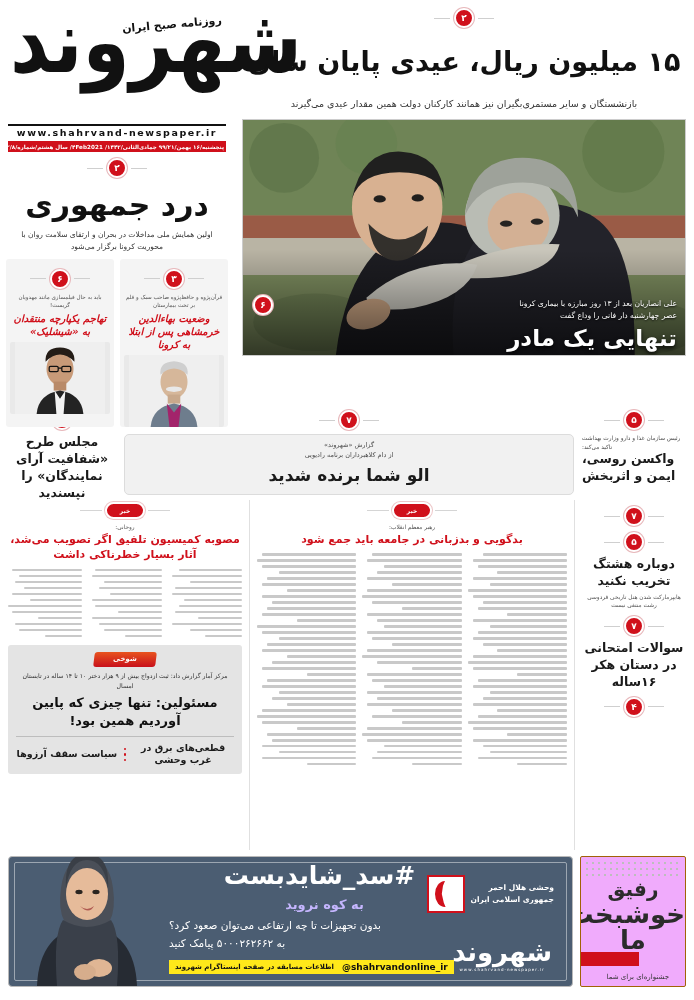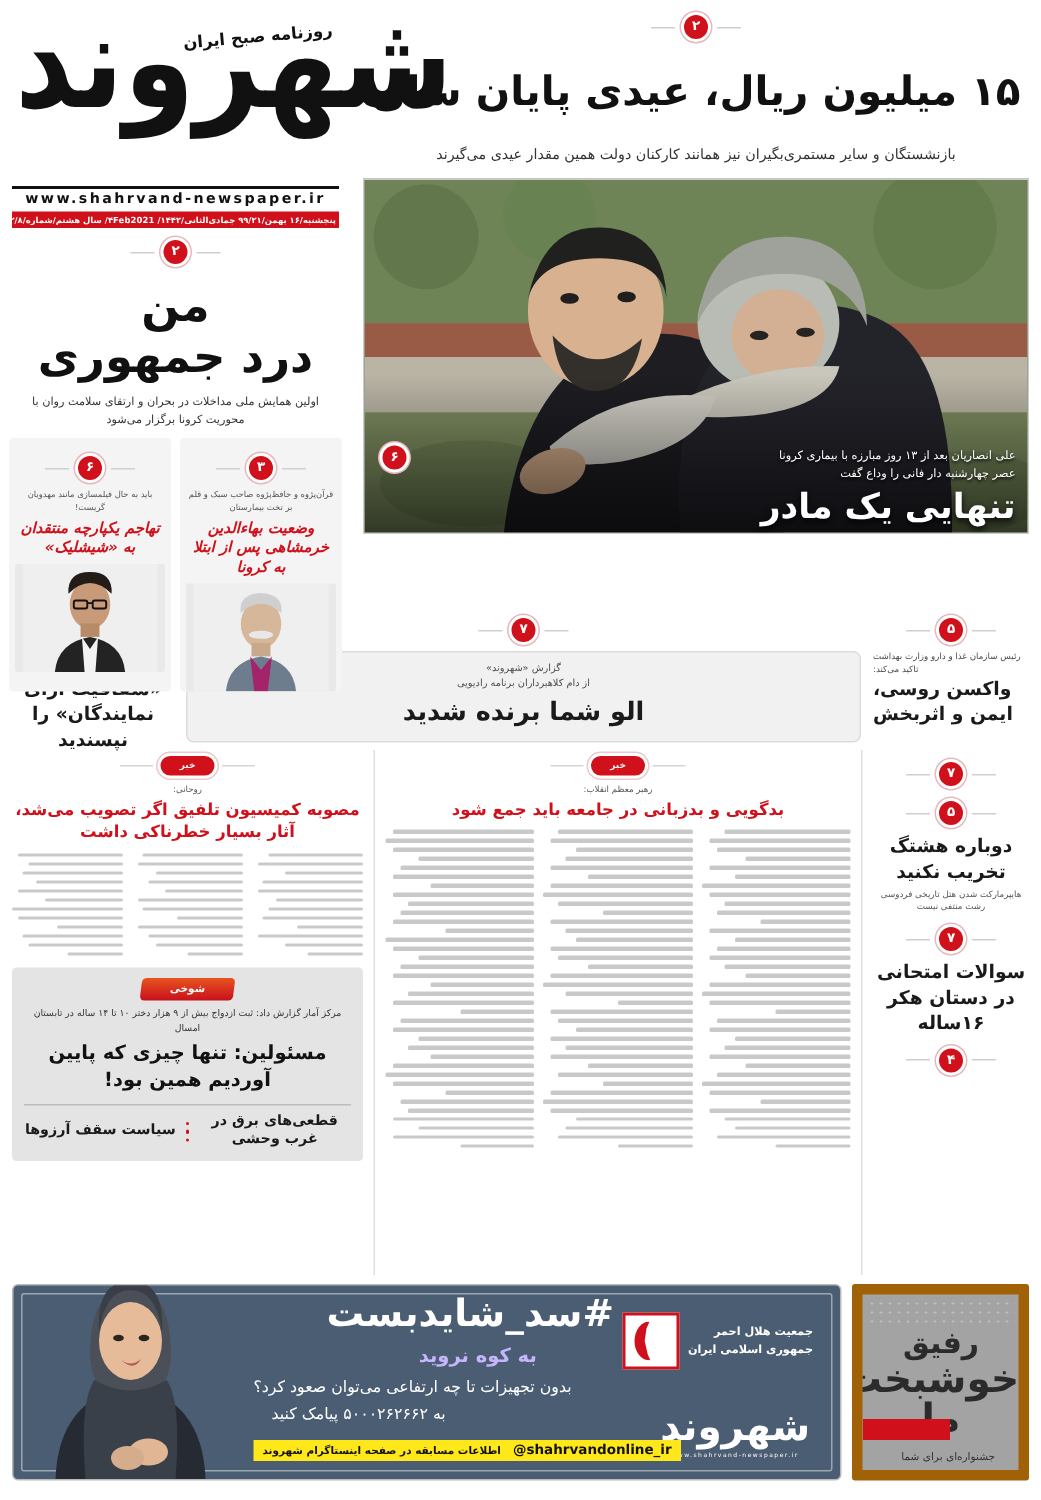--- a/index.html
+++ b/index.html
@@ -134,40 +134,40 @@
   .ad{
     flex:1;background:#4b5d72;border:1px solid #b9b9b9;border-radius:4px;position:relative;overflow:hidden;
   }
   .ad-inner{position:absolute;inset:5px;border:1px solid rgba(255,255,255,.45);border-radius:2px;}
   .ad-hash{
     position:absolute;top:4px;right:92px;left:150px;text-align:center;
     font-size:25px;font-weight:bold;color:#fff;letter-spacing:-1px;white-space:nowrap;
   }
   .ad-l1{position:absolute;top:40px;left:160px;right:92px;text-align:center;font-size:13px;font-weight:bold;color:#c4b5fd;}
   .ad-l2{position:absolute;top:60px;left:160px;right:92px;text-align:left;font-size:10.5px;color:#fff;line-height:1.7;}
-  .ad-l3{position:absolute;top:80px;left:172px;right:92px;text-align:left;font-size:10.5px;color:#fff;direction:rtl;}
+  .ad-l3{position:absolute;top:80px;left:160px;right:92px;text-align:left;font-size:10.5px;color:#fff;direction:rtl;}
   .ad-yellow{
     position:absolute;bottom:12px;left:160px;background:#ffe81a;color:#111;
     font-size:7px;font-weight:bold;padding:2px 6px;display:flex;gap:8px;align-items:center;direction:rtl;
   }
   .ad-yellow .handle{direction:ltr;font-size:9px;}
   .ad-person{position:absolute;bottom:0;left:18px;width:120px;height:138px;}
   .crescent-box{position:absolute;top:18px;right:18px;display:flex;align-items:center;gap:6px;flex-direction:row-reverse;}
   .crescent{width:34px;height:34px;border:2px solid #d0101b;background:#fff;position:relative;}
   .crescent::after{
     content:"";position:absolute;left:6px;top:4px;width:20px;height:26px;
     border-radius:50%;background:#d0101b;
     clip-path:polygon(0 0,52% 0,42% 18%,36% 50%,46% 84%,55% 100%,0 100%);
   }
   .crescent-txt{color:#fff;font-size:7.5px;font-weight:bold;line-height:1.6;text-align:right;}
   .ad-logo{position:absolute;bottom:14px;right:20px;color:#fff;font-size:26px;font-weight:bold;letter-spacing:-2px;}
   .ad-logo small{display:block;font-size:4px;letter-spacing:1px;font-weight:normal;text-align:center;}
 
   .fest{
-    width:104px;background:#a3a3a3;border:7px solid #a16207;border-radius:2px;
+    width:104px;background:#f0abfc;border:1px solid #a16207;border-radius:2px;
     position:relative;overflow:hidden;
   }
   .dots{height:16px;background-image:radial-gradient(#bdbdbd 0.8px,transparent 0.9px);background-size:6px 6px;margin:3px;}
   .fest-t1{text-align:center;font-size:20px;font-weight:bold;color:#2b2b2b;margin-top:2px;line-height:1;}
   .fest-t2{text-align:center;font-size:26px;font-weight:bold;color:#2b2b2b;line-height:1;margin-top:2px;}
   .fest-red{position:absolute;left:0;bottom:20px;height:14px;width:58px;background:#d0101b;}
   .fest-sub{position:absolute;bottom:5px;right:16px;left:0;text-align:right;font-size:7px;color:#333;}
 </style>
 </head>
 <body>
@@ -184,21 +184,20 @@
       <div class="site-url">www.shahrvand-newspaper.ir</div>
       <div class="datebar">پنجشنبه/۱۶ بهمن/۹۹/۲۱ جمادی‌الثانی/۱۴۴۲/ ۴Feb2021/ سال هشتم/شماره/۲۱۸۲/۸ صفحه</div>
 
       <div class="divider-badge">
         <span class="bar"></span>
         <span class="badge">۲</span>
         <span class="bar"></span>
       </div>
 
       <div class="man-block">
-        <div class="man-title">من</div>
         <div class="man-title">درد جمهوری</div>
         <div class="man-sub">اولین همایش ملی مداخلات در بحران و ارتقای سلامت روان با محوریت کرونا برگزار می‌شود</div>
       </div>
 
       <div class="two-box">
         <div class="pbox">
           <div class="divider-badge">
             <span class="bar"></span>
             <span class="badge">۳</span>
             <span class="bar"></span>
@@ -573,21 +572,21 @@
   </div>
 
   <div class="bottom">
 
     <div class="ad">
       <div class="ad-inner"></div>
 
       <div class="crescent-box">
         <div class="crescent"></div>
         <div class="crescent-txt">
-          <div>جمعیت هلال احمر</div>
+          <div>وحشی هلال احمر</div>
           <div>جمهوری اسلامی ایران</div>
         </div>
       </div>
 
       <div class="ad-logo">
         <span>شهروند</span>
         <small>www.shahrvand-newspaper.ir</small>
       </div>
 
       <div class="ad-hash">#سد_شایدبست</div>

